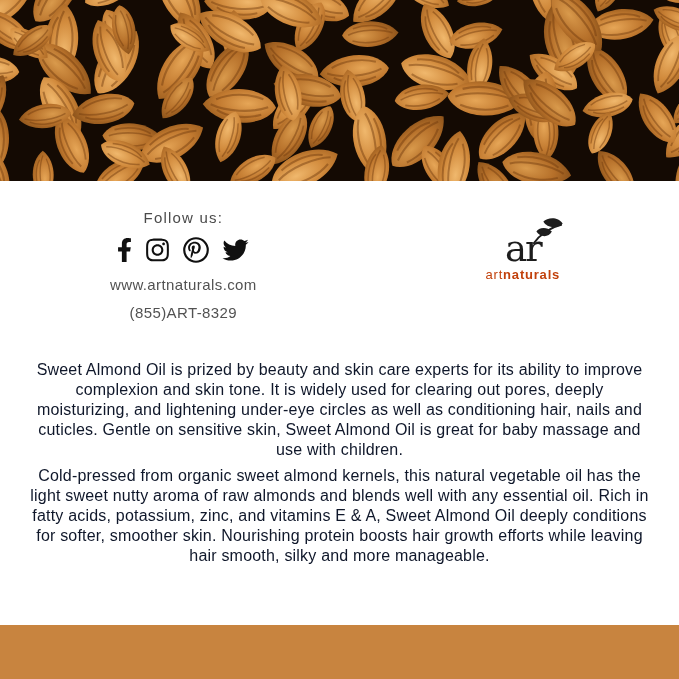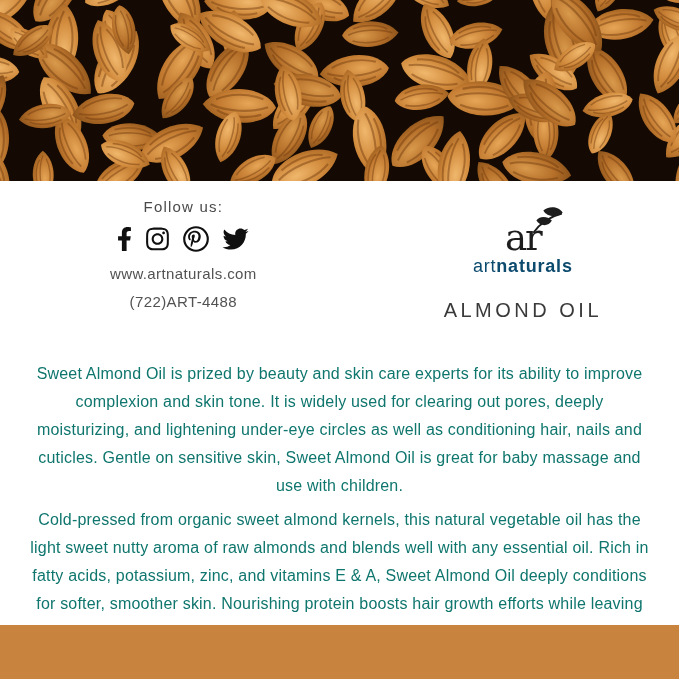--- a/index.html
+++ b/index.html
@@ -5,42 +5,42 @@
   html,body{margin:0;padding:0;background:#ffffff;}
   .page{position:relative;width:679px;height:679px;overflow:hidden;background:#ffffff;
         font-family:"Liberation Sans",sans-serif;}
 
   
   .banner{position:absolute;top:0;left:0;width:679px;height:181px;overflow:hidden;background:#140a03;}
   .banner svg{display:block;width:679px;height:181px;}
   .ridge{fill:none;stroke:rgba(110,58,14,.45);stroke-width:1.6;}
 
   
-  .columns{position:absolute;top:181px;left:0;width:679px;display:flex;padding-top:17px;box-sizing:border-box;}
+  .columns{position:absolute;top:181px;left:0;width:679px;display:flex;padding-top:28px;box-sizing:border-box;}
   .col-left{width:54%;text-align:center;color:#4f4f4f;}
   .col-right{width:46%;text-align:center;padding-top:10px;margin-top:12px;}
 
   .follow{font-size:15px;letter-spacing:1.2px;color:#4a4a4a;font-weight:300;}
   .icons{margin-top:10px;display:flex;justify-content:center;align-items:center;gap:13px;height:28px;}
   .icons .icn{display:inline-flex;align-items:center;justify-content:center;cursor:pointer;}
   .icons svg{display:block;fill:#101010;}
   .contact{margin-top:12px;font-size:15px;line-height:18.5px;color:#525252;font-weight:300;letter-spacing:.4px;}
   .contact div{margin-top:9px;}
 
   .logo-mark{position:relative;display:inline-block;font-family:"DejaVu Serif","Liberation Serif",serif;
              font-size:37px;line-height:36px;color:#1d1d1d;letter-spacing:-2px;}
   .leaves{position:absolute;top:-13px;right:-24px;}
-  .logo-text{font-size:18px;letter-spacing:.8px;color:#0c4a6e;margin-top:0px;}
+  .logo-text{font-size:13px;letter-spacing:.8px;color:#c2410c;margin-top:0px;}
   .logo-text .lt-light{font-weight:400;}
   .logo-text .lt-bold{font-weight:700;}
   .product{margin-top:22px;font-size:20px;letter-spacing:3.5px;color:#3a3a3a;font-weight:300;}
 
   
   .desc{position:absolute;top:360px;left:0;width:679px;text-align:center;}
-  .para{margin:0 auto;width:622px;font-size:16px;line-height:28px;color:#0f766e;
+  .para{margin:0 auto;width:622px;font-size:16px;line-height:20px;color:#0f172a;
         font-weight:300;letter-spacing:.2px;}
   .para + .para{margin-top:6px;}
 
   
   .bottom-bar{position:absolute;left:0;bottom:0;width:679px;height:54px;}
 </style>
 </head>
 <body>
 
 <div class="page">
@@ -202,37 +202,36 @@
           </svg>
         </span>
         <span class="icn">
           <svg viewBox="0 0 512 512" width="27" height="26">
               <path d="M459.37 151.716c.325 4.548.325 9.097.325 13.645 0 138.72-105.583 298.558-298.558 298.558-59.452 0-114.68-17.219-161.137-47.106 8.447.974 16.568 1.299 25.34 1.299 49.055 0 94.213-16.568 130.274-44.832-46.132-.975-84.792-31.188-98.112-72.772 6.498.974 12.995 1.624 19.818 1.624 9.421 0 18.843-1.3 27.614-3.573-48.081-9.747-84.143-51.98-84.143-102.985v-1.299c13.969 7.797 30.214 12.67 47.431 13.319-28.264-18.843-46.781-51.005-46.781-87.391 0-19.492 5.197-37.36 14.294-52.954 51.655 63.675 129.3 105.258 216.365 109.807-1.624-7.797-2.599-15.918-2.599-24.04 0-57.828 46.782-104.934 104.934-104.934 30.213 0 57.502 12.67 76.67 33.137 23.715-4.548 46.456-13.32 66.599-25.34-7.798 24.366-24.366 44.833-46.132 57.827 21.117-2.273 41.584-8.122 60.426-16.243-14.292 20.791-32.161 39.308-52.628 54.253z"></path>
             </svg>
         </span>
       </div>
       <div class="contact">
         <div>www.artnaturals.com</div>
-        <div>(722)ART-4488</div>
+        <div>(855)ART-8329</div>
       </div>
     </div>
 
     <div class="col-right">
       <span class="logo-mark">
         <span>ar</span>
         <svg class="leaves" viewBox="0 0 44 34" width="34" height="27">
           <path d="M3,33 C12,20 24,12 40,8" stroke="#1d1d1d" stroke-width="2.4" fill="none"></path>
           <path d="M41,7 C35,-3 21,-1 16,4 C20,12 33,14 41,7 Z" fill="#1d1d1d"></path>
           <path d="M27,17 C19,9 9,13 7,17 C12,25 23,25 27,17 Z" fill="#1d1d1d"></path>
         </svg>
       </span>
       <div class="logo-text">
         <span class="lt-light">art</span><span class="lt-bold">naturals</span>
       </div>
-      <div class="product">ALMOND OIL</div>
     </div>
 
   </div>
 
   <div class="desc">
     <p class="para">Sweet Almond Oil is prized by beauty and skin care experts for its ability to improve complexion and skin tone. It is widely used for clearing out pores, deeply moisturizing, and lightening under-eye circles as well as conditioning hair, nails and cuticles. Gentle on sensitive skin, Sweet Almond Oil is great for baby massage and use with children.</p>
     <p class="para">Cold-pressed from organic sweet almond kernels, this natural vegetable oil has the light sweet nutty aroma of raw almonds and blends well with any essential oil. Rich in fatty acids, potassium, zinc, and vitamins E &amp; A, Sweet Almond Oil deeply conditions for softer, smoother skin. Nourishing protein boosts hair growth efforts while leaving hair smooth, silky and more manageable.</p>
   </div>
 
   <div class="bottom-bar" style="background: rgb(200, 132, 63);"></div>

